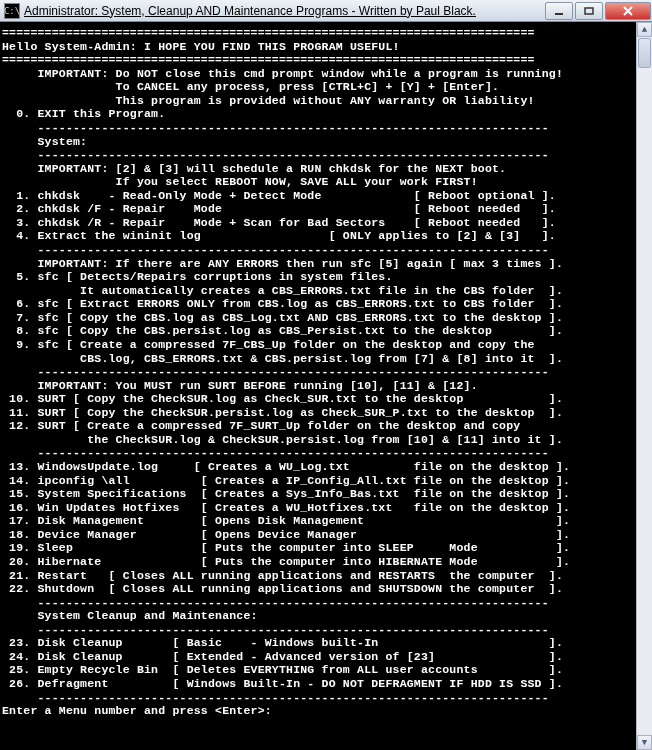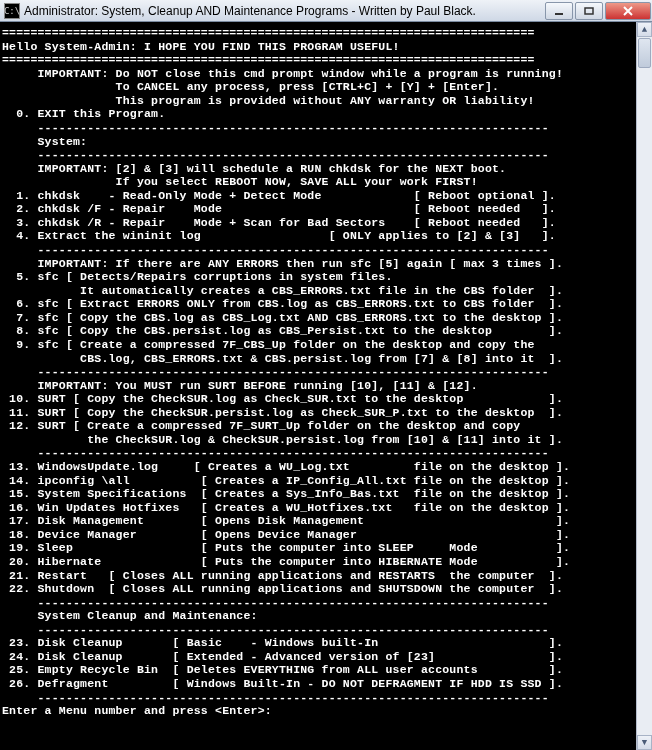--- a/index.html
+++ b/index.html
@@ -24,21 +24,21 @@
     font-size: 12px;
   }
   .titlebar .icon-box {
     width: 16px; height: 16px;
     margin: 0 4px;
     background: #000;
     border: 1px solid #888;
     display: flex; align-items: center; justify-content: center;
     color: #ccc; font-size: 9px; font-family: monospace;
   }
-  .titlebar .title-text { flex: 1; white-space: nowrap; overflow: hidden; }
+  .titlebar .title-text { flex: 1; white-space: nowrap; overflow: hidden; text-decoration: underline; }
   .win-btn {
     width: 28px; height: 18px;
     margin: 0 1px;
     background: linear-gradient(#f5f8fc, #d0d8e4);
     border: 1px solid #8896aa;
     border-radius: 2px;
     display: inline-flex; align-items: center; justify-content: center;
     font-size: 10px;
     cursor: default;
   }

